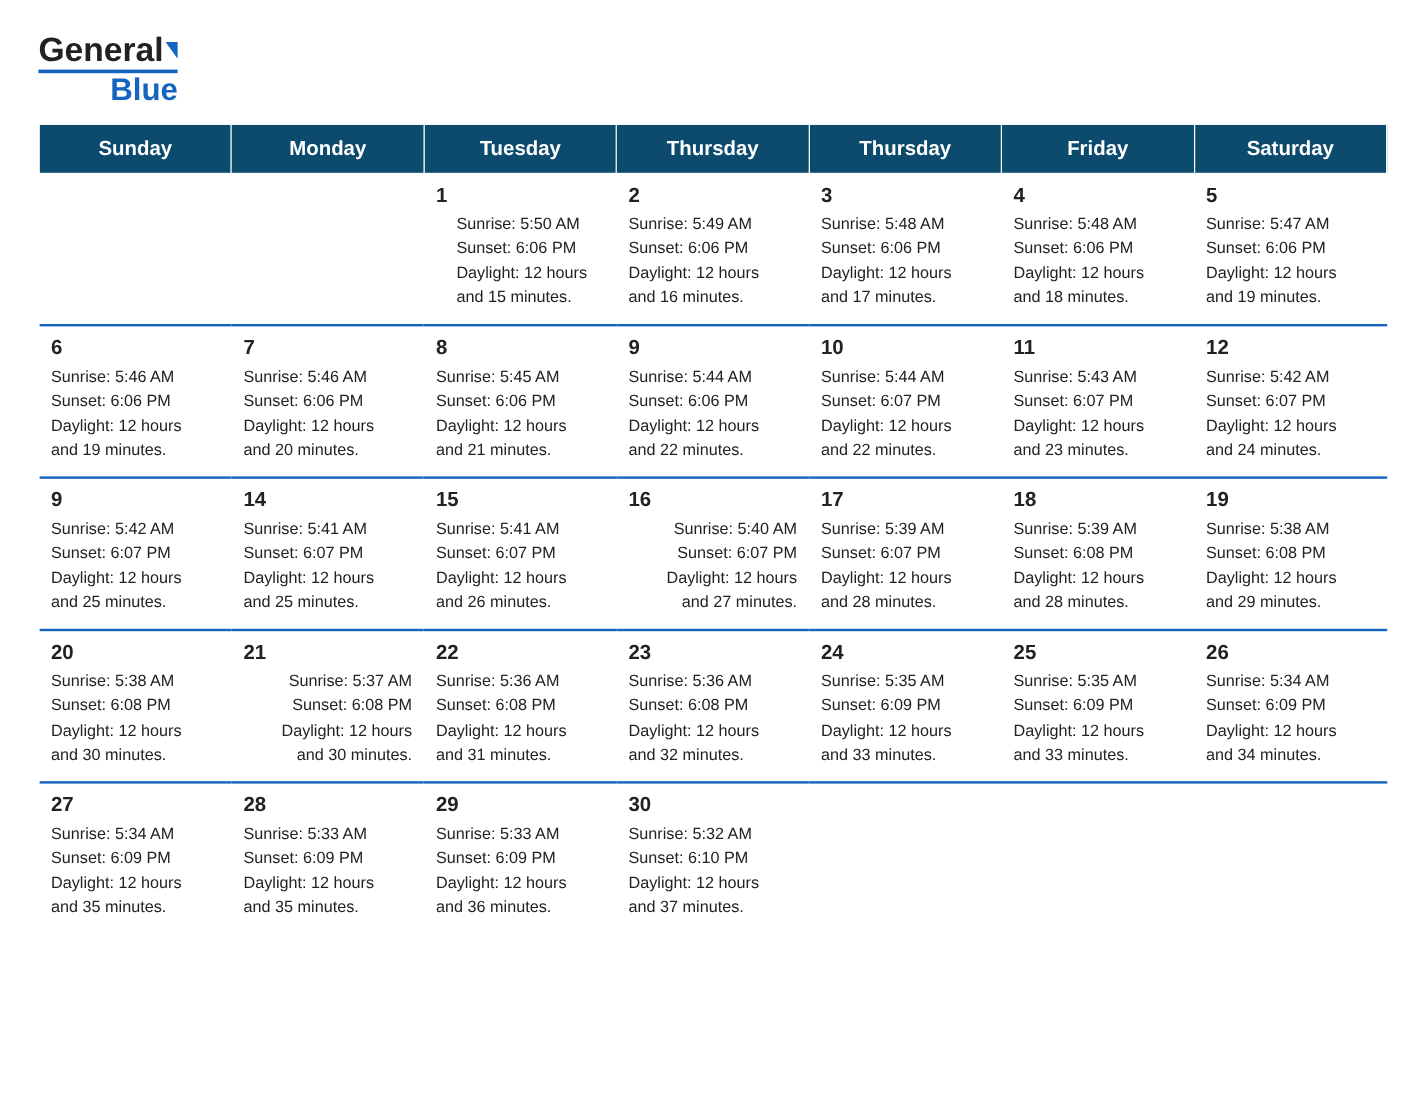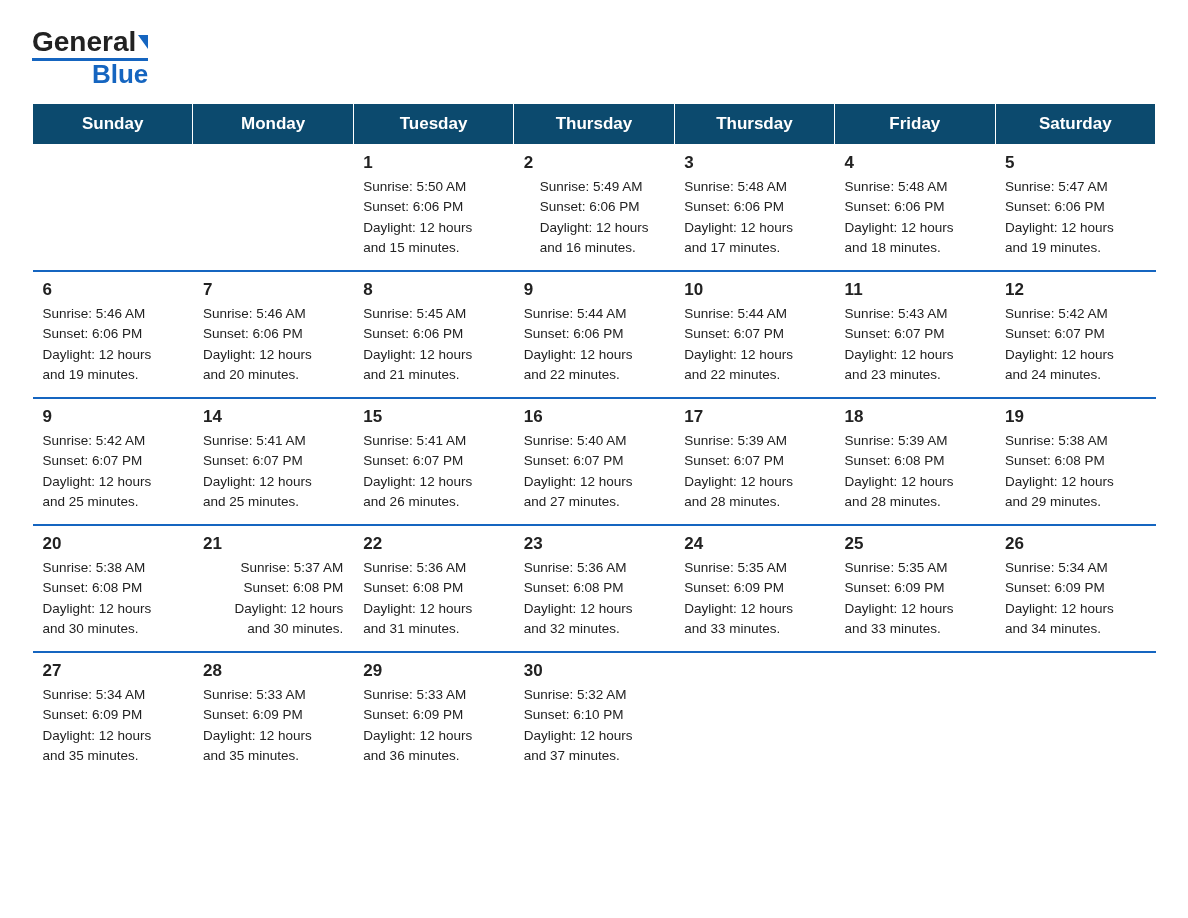--- a/index.html
+++ b/index.html
@@ -131,28 +131,28 @@
         <th>Friday</th>
         <th>Saturday</th>
       </tr>
   </thead>
   <tbody id="calendar-body">
   <tr>
         <td class="empty"></td>
         <td class="empty"></td>
         <td>
           <span class="day-num">1</span>
-          <div class="day-info" style="white-space: pre-line;">Sunrise: 5:50 AM
+          <div class="day-info" style="white-space: pre-line; margin-left: 17px;">Sunrise: 5:50 AM
 Sunset: 6:06 PM
 Daylight: 12 hours
 and 15 minutes.</div>
         </td>
         <td>
           <span class="day-num">2</span>
-          <div class="day-info" style="white-space: pre-line; margin-left: 16px;">Sunrise: 5:49 AM
+          <div class="day-info" style="white-space: pre-line;">Sunrise: 5:49 AM
 Sunset: 6:06 PM
 Daylight: 12 hours
 and 16 minutes.</div>
         </td>
         <td>
           <span class="day-num">3</span>
           <div class="day-info" style="white-space: pre-line;">Sunrise: 5:48 AM
 Sunset: 6:06 PM
 Daylight: 12 hours
 and 17 minutes.</div>
@@ -240,21 +240,21 @@
         </td>
         <td>
           <span class="day-num">15</span>
           <div class="day-info" style="white-space: pre-line;">Sunrise: 5:41 AM
 Sunset: 6:07 PM
 Daylight: 12 hours
 and 26 minutes.</div>
         </td>
         <td>
           <span class="day-num">16</span>
-          <div class="day-info" style="white-space: pre-line;">Sunrise: 5:40 AM
+          <div class="day-info" style="white-space: pre-line; text-align: right;">Sunrise: 5:40 AM
 Sunset: 6:07 PM
 Daylight: 12 hours
 and 27 minutes.</div>
         </td>
         <td>
           <span class="day-num">17</span>
           <div class="day-info" style="white-space: pre-line;">Sunrise: 5:39 AM
 Sunset: 6:07 PM
 Daylight: 12 hours
 and 28 minutes.</div>

